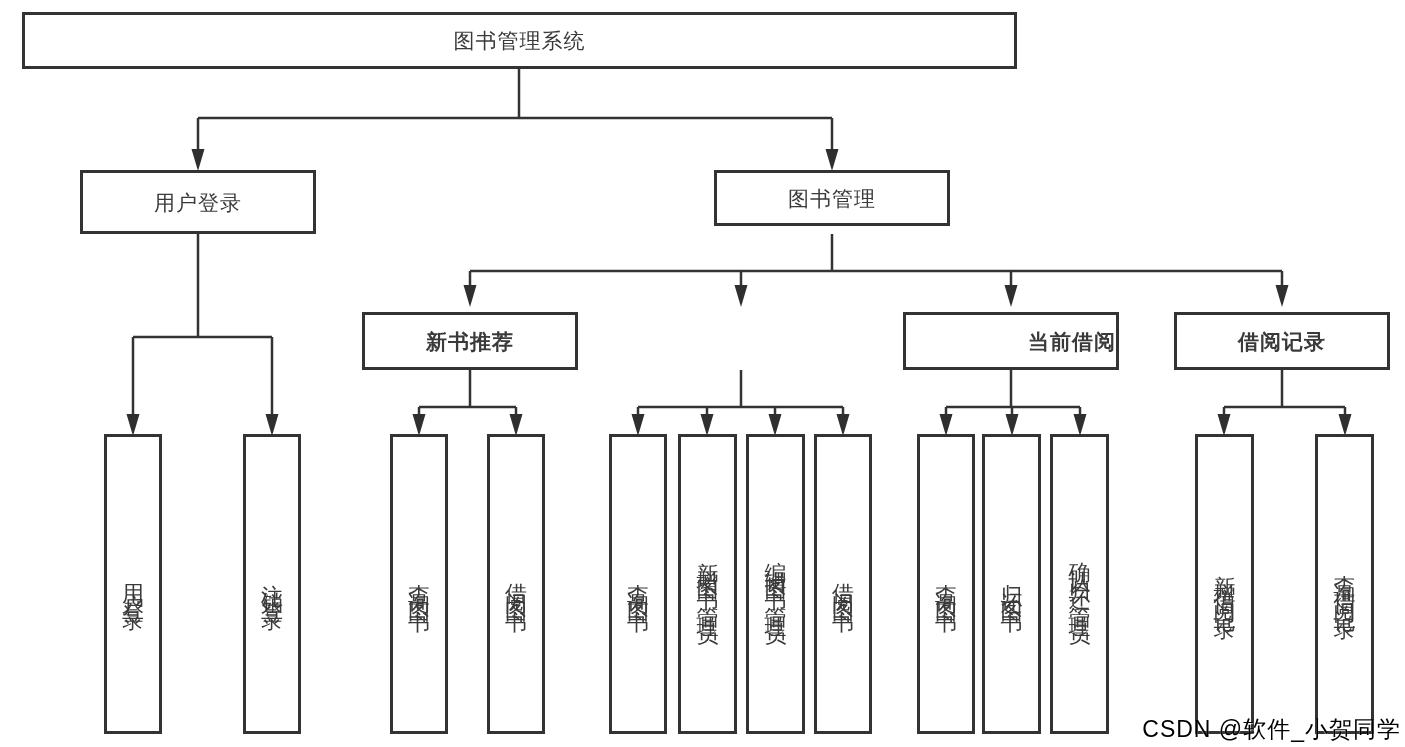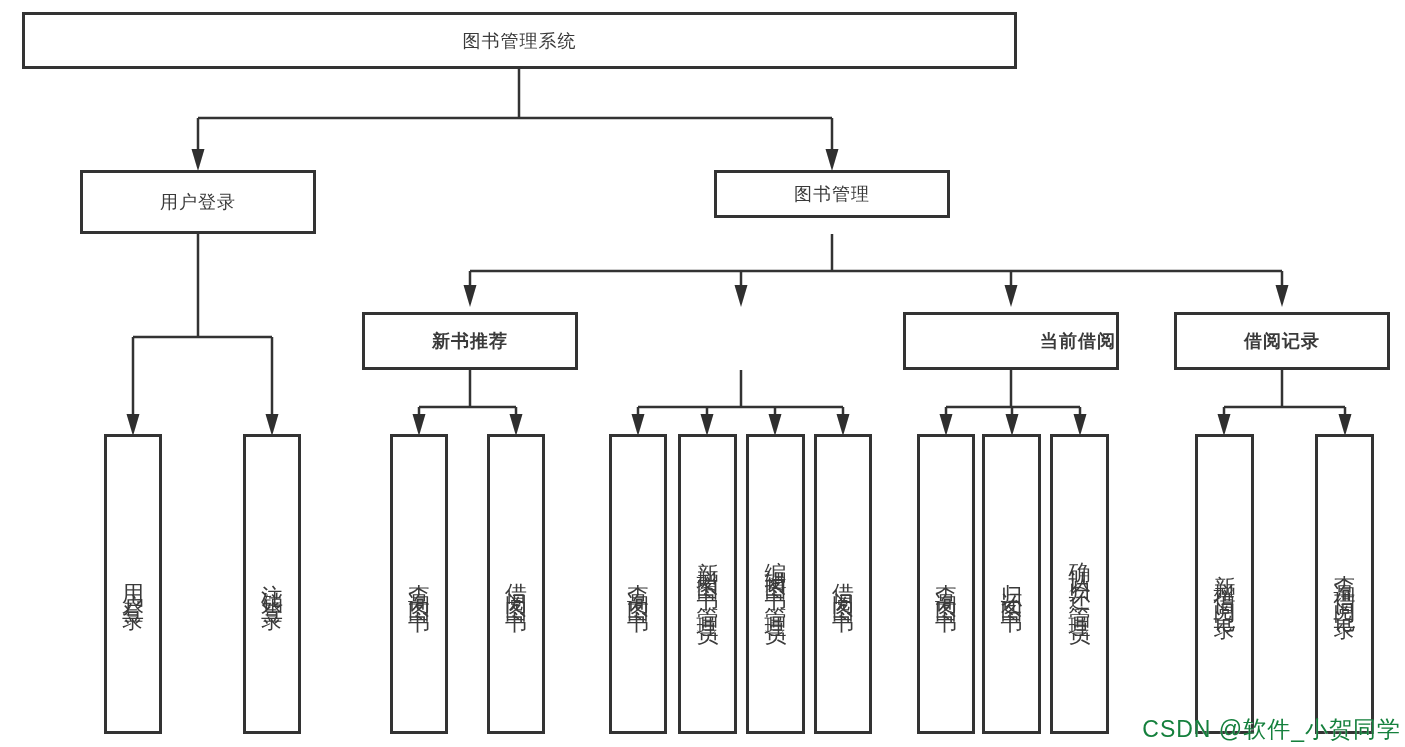--- a/index.html
+++ b/index.html
@@ -22,38 +22,38 @@
     box-sizing: border-box;
     border: 3px solid #333333;
     background: #ffffff;
     display: flex;
     align-items: center;
     justify-content: center;
     z-index: 2;
     color: #3a3a3a;
   }
   .hlabel {
-    font-size: 18px;
+    font-size: 21px;
     letter-spacing: 1px;
     white-space: nowrap;
     line-height: 1;
   }
   .vlabel {
     writing-mode: vertical-rl;
     text-orientation: mixed;
     font-size: 22px;
     letter-spacing: 9px;
     line-height: 1;
     white-space: nowrap;
   }
   
   .n-root   { left:22px;  top:12px;  width:995px; height:57px; }
   
   .n-l2a    { left:80px;  top:170px; width:236px; height:64px; }
-  .n-l2b    { left:714px; top:170px; width:236px; height:48px; }
+  .n-l2b    { left:714px; top:170px; width:236px; height:56px; }
   
   .n-l3     { top:312px; width:216px; height:58px;font-weight:bold; }
   .n-g1     { left:362px; }
   .n-g2     { left:633px; }
   .n-g3     { left:903px;justify-content:flex-end; }
   .n-g4     { left:1174px; }
   
   .leaf     { top:434px; height:300px; }
   .lf1  { left:104px;  width:58px; }
   .lf2  { left:243px;  width:58px; }
@@ -67,21 +67,21 @@
   .lf10 { left:982px;  width:59px; }
   .lf11 { left:1050px; width:59px; }
   .lf12 { left:1195px; width:59px; }
   .lf13 { left:1315px; width:59px; }
   #watermark {
     position: absolute;
     right: 4px;
     top: 714px;
     z-index: 3;
     font-size: 23px;
-    color: #15803d;
+    color: #000000;
     letter-spacing: 1px;
     white-space: nowrap;
     text-shadow: 0 1px 1px rgba(255,255,255,0.7);
   }
   line { stroke:#333333; stroke-width:2.5; }
   polygon { fill:#2f2f2f; }
 </style>
 </head>
 <body>
 

